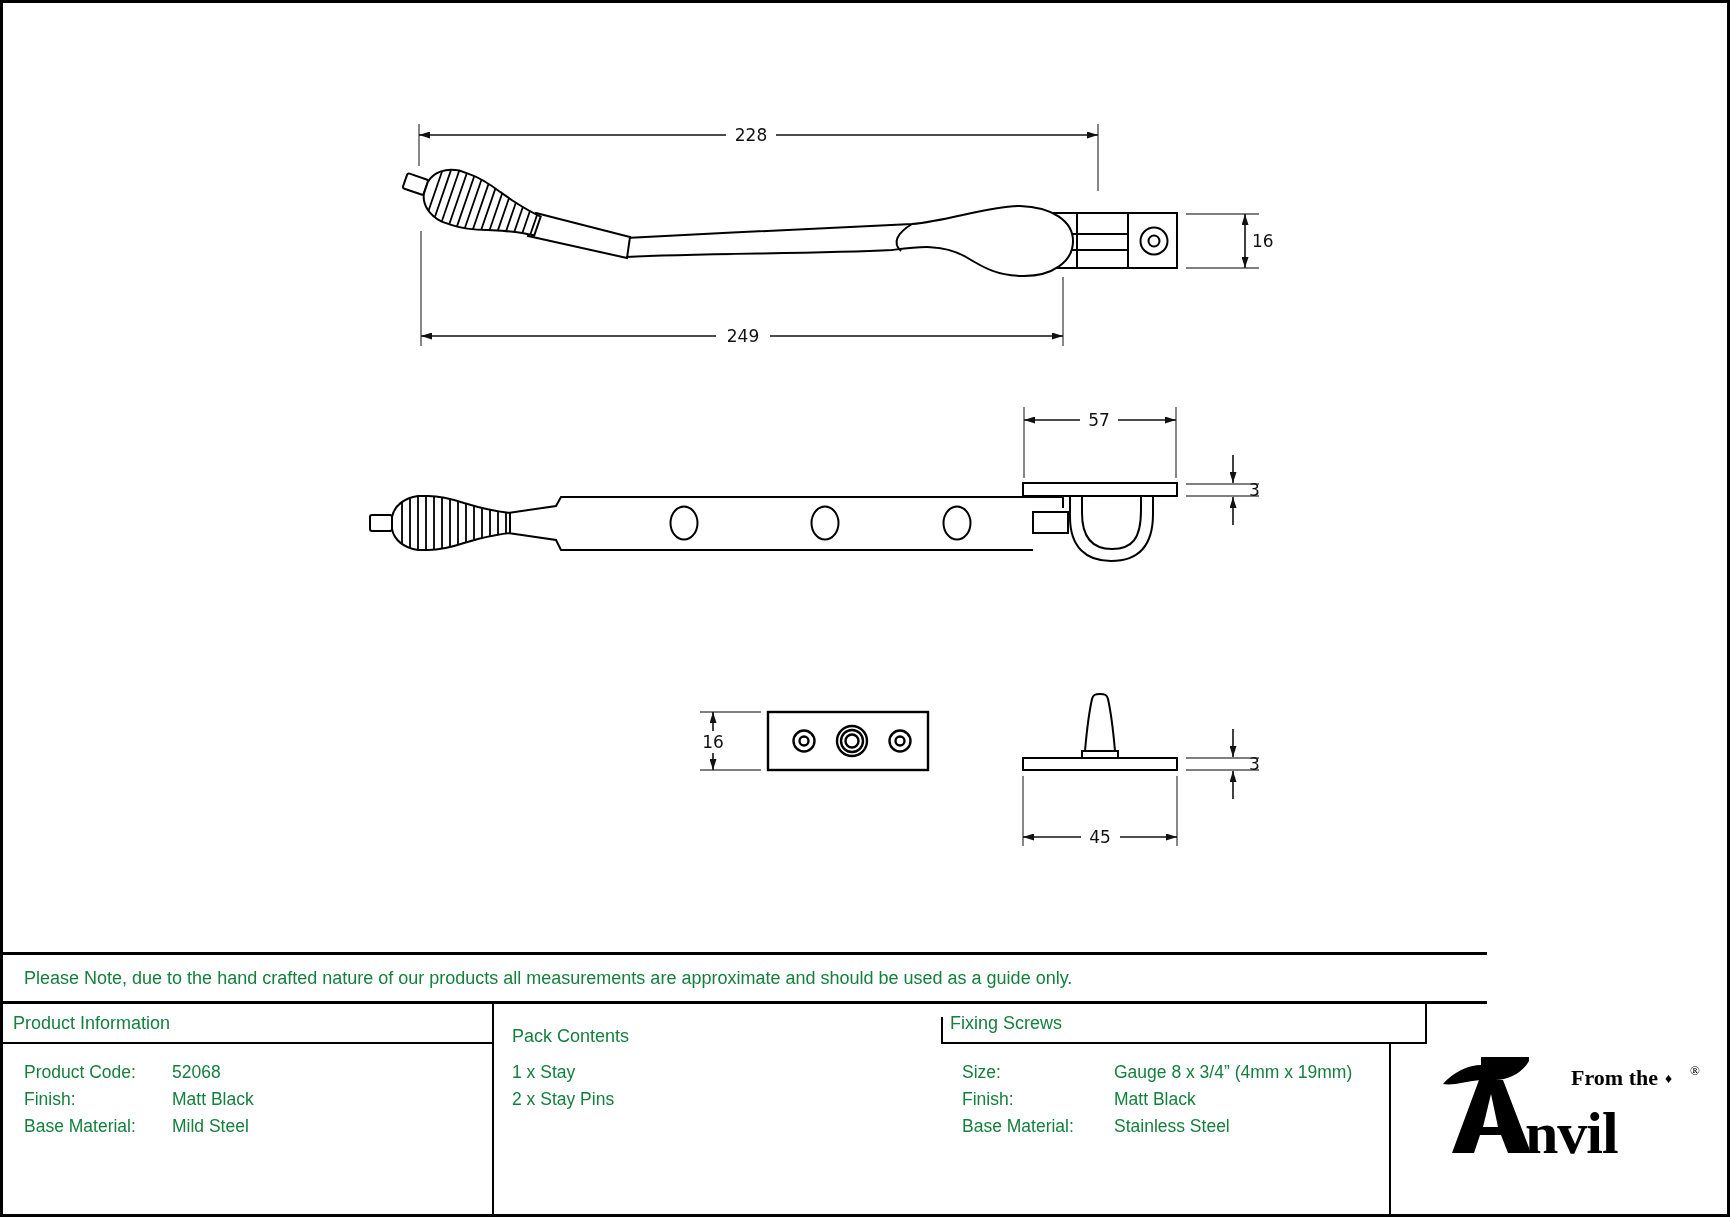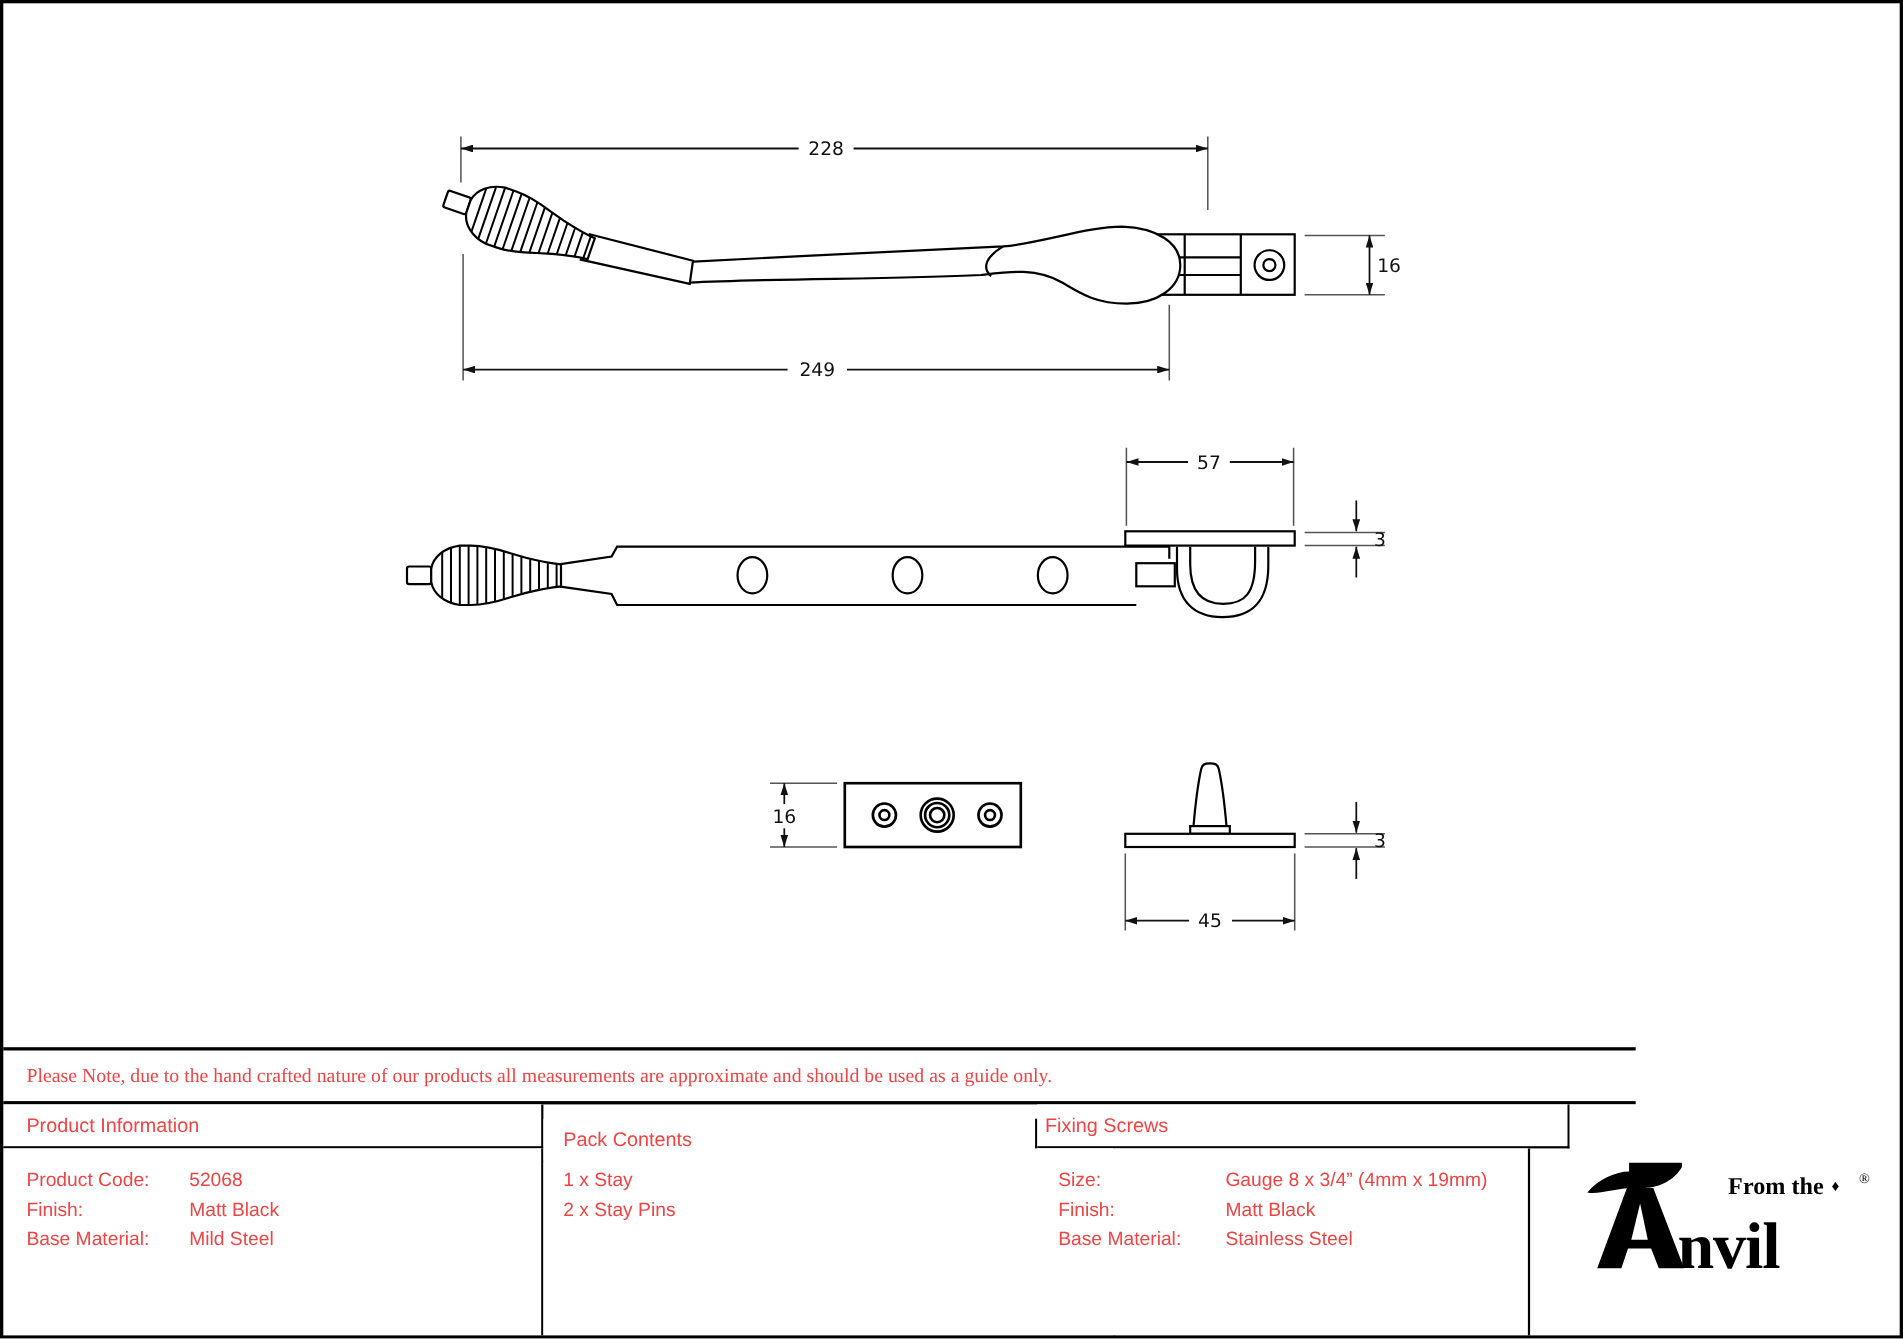--- a/index.html
+++ b/index.html
@@ -1,26 +1,26 @@
 <!DOCTYPE html>
 <html><head>
 <meta charset="utf-8">
 <style>
   html,body{margin:0;padding:0;background:#fff;}
   #page{position:relative;width:1730px;height:1217px;background:#fff;overflow:hidden;
-        font-family:"Liberation Sans",sans-serif;color:#ef4444;}
+        font-family:"Liberation Sans",sans-serif;color:#15803d;}
   #page-border{position:absolute;inset:0;border:3px solid #000;pointer-events:none;z-index:50;}
   #drawings{position:absolute;left:0;top:0;}
   .dim-text{font-family:"DejaVu Sans",sans-serif;font-size:17px;fill:#111;}
   
   .note-row{position:absolute;left:3px;width:1484px;top:952px;height:52px;box-sizing:border-box;
             border-top:3px solid #000;border-bottom:3px solid #000;display:flex;align-items:center;
-            padding-left:21px;font-size:18px;font-family:Liberation Serif, serif;}
+            padding-left:21px;font-size:18px;}
   .hdr-cell{position:absolute;top:1004px;height:40px;box-sizing:border-box;border-right:2px solid #000;
-            border-bottom:2px solid #000;display:flex;align-items:center;padding-left:21px;
+            border-bottom:2px solid #000;display:flex;align-items:center;padding-left:10px;
             font-size:18px;background:#fff;}
   .body-cell{position:absolute;top:1044px;height:170px;box-sizing:border-box;border-right:2px solid #000;
              padding:15px 0 0 21px;font-size:17.5px;line-height:27px;background:#fff;}
   .kv{display:flex;}
   .kv .k{width:148px;flex:0 0 auto;}
   .fix .k{width:152px;}
   .logo-cell{position:absolute;left:1427px;top:1004px;width:300px;height:210px;box-sizing:border-box;
              display:flex;align-items:center;justify-content:center;background:#fff;}
   .serif{font-family:"Liberation Serif",serif;}
 </style>

